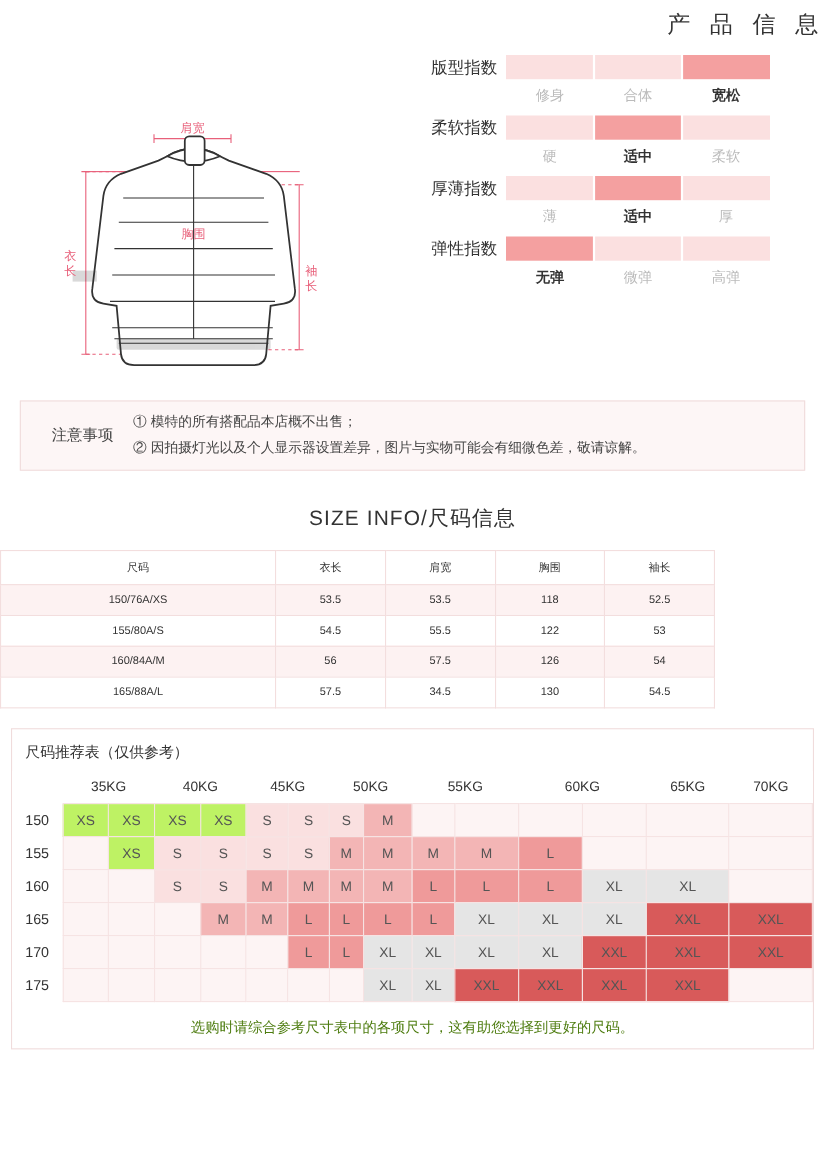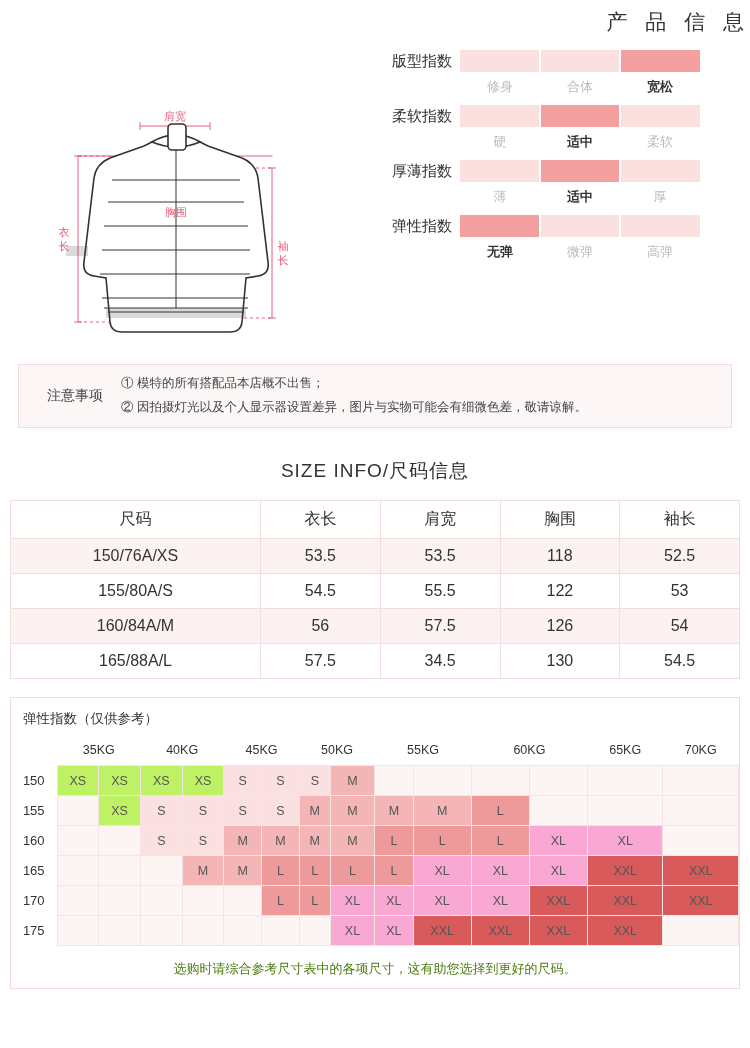--- a/index.html
+++ b/index.html
@@ -99,24 +99,24 @@
 
   
   .size-info-title {
     text-align: center;
     font-size: 19px;
     letter-spacing: 1px;
     margin: 30px 0 16px 0;
     color: #333;
   }
   table.size-table {
-    width: 730px;
-    margin: 0 10px;
+    width: 650px;
+    margin: 0 0;
     border-collapse: collapse;
-    font-size: 16px;
+    font-size: 10px;
   }
   table.size-table th, table.size-table td {
     text-align: center;
     padding: 8px 0;
     border: 1px solid #f3dede;
     color: #333;
     font-weight: normal;
   }
   table.size-table thead th { background: #ffffff; }
   table.size-table tbody tr:nth-child(odd) { background: #fdf2f2; }
@@ -159,21 +159,21 @@
     background: #ffffff;
     font-size: 12.5px;
     color: #333;
     height: 22px;
   }
   .c-empty { background: #fdf4f4; color: transparent; }
   .c-xs  { background: #bef264; color: #666; }
   .c-s   { background: #fae0e0; color: #5a4040; }
   .c-m   { background: #f3b5b5; color: #ffffff; }
   .c-l   { background: #ef9a9a; color: #ffffff; }
-  .c-xl  { background: #f9a8d4; color: #ffffff; }
+  .c-xl  { background: #e5e5e5; color: #ffffff; }
   .c-xxl { background: #d85a5a; color: #ffffff; }
   .rec-foot {
     text-align: center;
     font-size: 13px;
     color: #4d7c0f;
     margin-top: 14px;
     padding-bottom: 2px;
   }
 </style>
 </head>
@@ -349,21 +349,21 @@
         <td>165/88A/L</td>
         <td>57.5</td>
         <td>34.5</td>
         <td>130</td>
         <td>54.5</td>
       </tr>
     </tbody>
   </table>
 
   <div class="rec-box">
-    <div class="rec-title">弹性指数（仅供参考）</div>
+    <div class="rec-title">尺码推荐表（仅供参考）</div>
     <table class="rec-table">
       <tbody>
           <tr>
         <td class="corner"></td>
         <td class="colhead" colspan="2">35KG</td>
         <td class="colhead" colspan="2">40KG</td>
         <td class="colhead" colspan="2">45KG</td>
         <td class="colhead" colspan="2">50KG</td>
         <td class="colhead" colspan="2">55KG</td>
         <td class="colhead" colspan="2">60KG</td>

